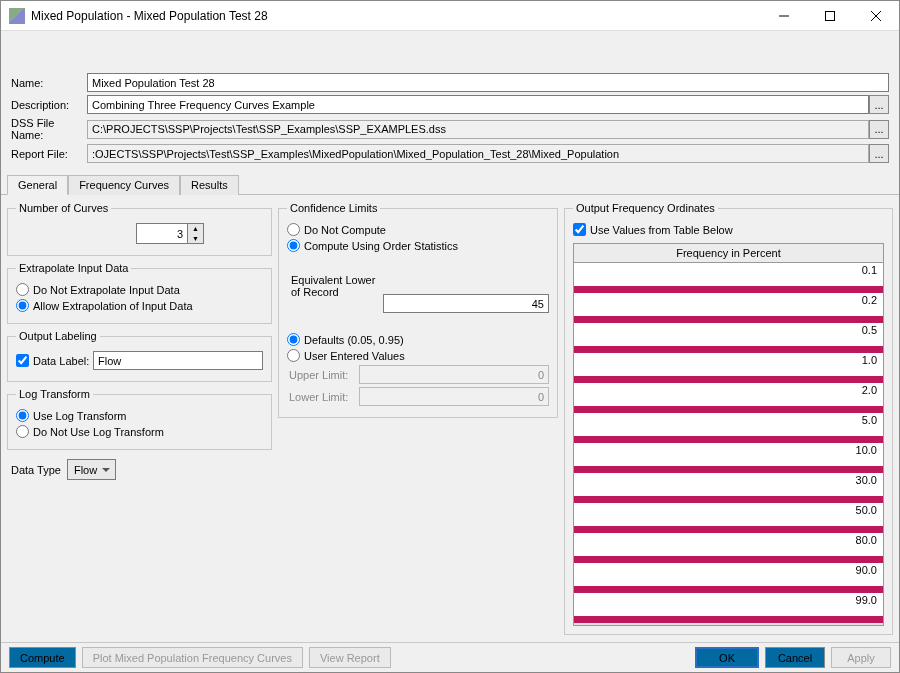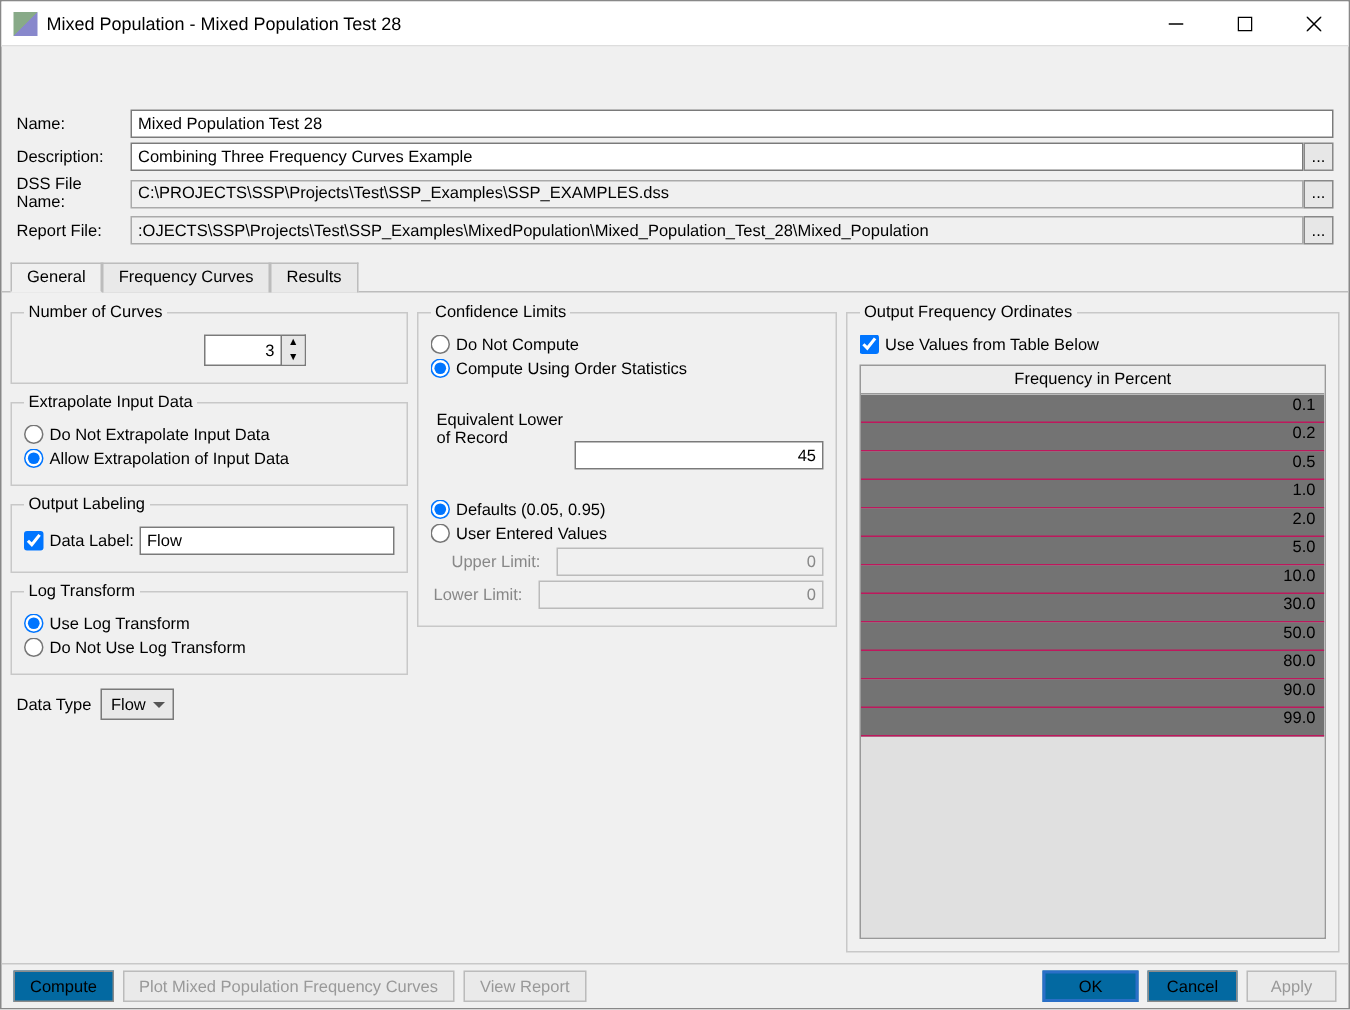--- a/index.html
+++ b/index.html
@@ -142,23 +142,23 @@
   .freq-head {
     background: #ececec;
     border-bottom: 1px solid #999;
     text-align: center;
     padding: 3px 0;
   }
   .freq-body {
     flex:1; overflow:auto; background:#e0e0e0;
   }
   .freq-row {
-    height: 19px;
-    background: #737373;
-    border-bottom: 1px solid #be185d;
+    height: 30px;
+    background: #ffffff;
+    border-bottom: 7px solid #be185d;
     text-align: right;
     padding: 0 6px;
     line-height: 15px;
   }
   
   .footer {
     height: 30px;
     border-top: 1px solid #c8c8c8;
     display: flex; align-items: center;
     padding: 0 8px;
@@ -312,21 +312,21 @@
           </div>
           <div class="row" style="margin-top:20px">
             <input type="radio" name="conf2" checked="" style="">
             <label>Defaults (0.05, 0.95)</label>
           </div>
           <div class="row">
             <input type="radio" name="conf2" style="">
             <label>User Entered Values</label>
           </div>
           <div class="row">
-            <label class="lbl-dis" style="width:70px; margin-left:14px">Upper Limit:</label>
+            <label class="lbl-dis" style="width:70px; margin-left:2px">Upper Limit:</label>
             <input class="small-txt right dis" style="flex: 1 1 0%;" disabled="" value="0">
           </div>
           <div class="row">
             <label class="lbl-dis" style="width:70px; margin-left:2px">Lower Limit:</label>
             <input class="small-txt right dis" style="flex: 1 1 0%;" disabled="" value="0">
           </div>
         </fieldset>
       </div>
 
       <div class="col right">

